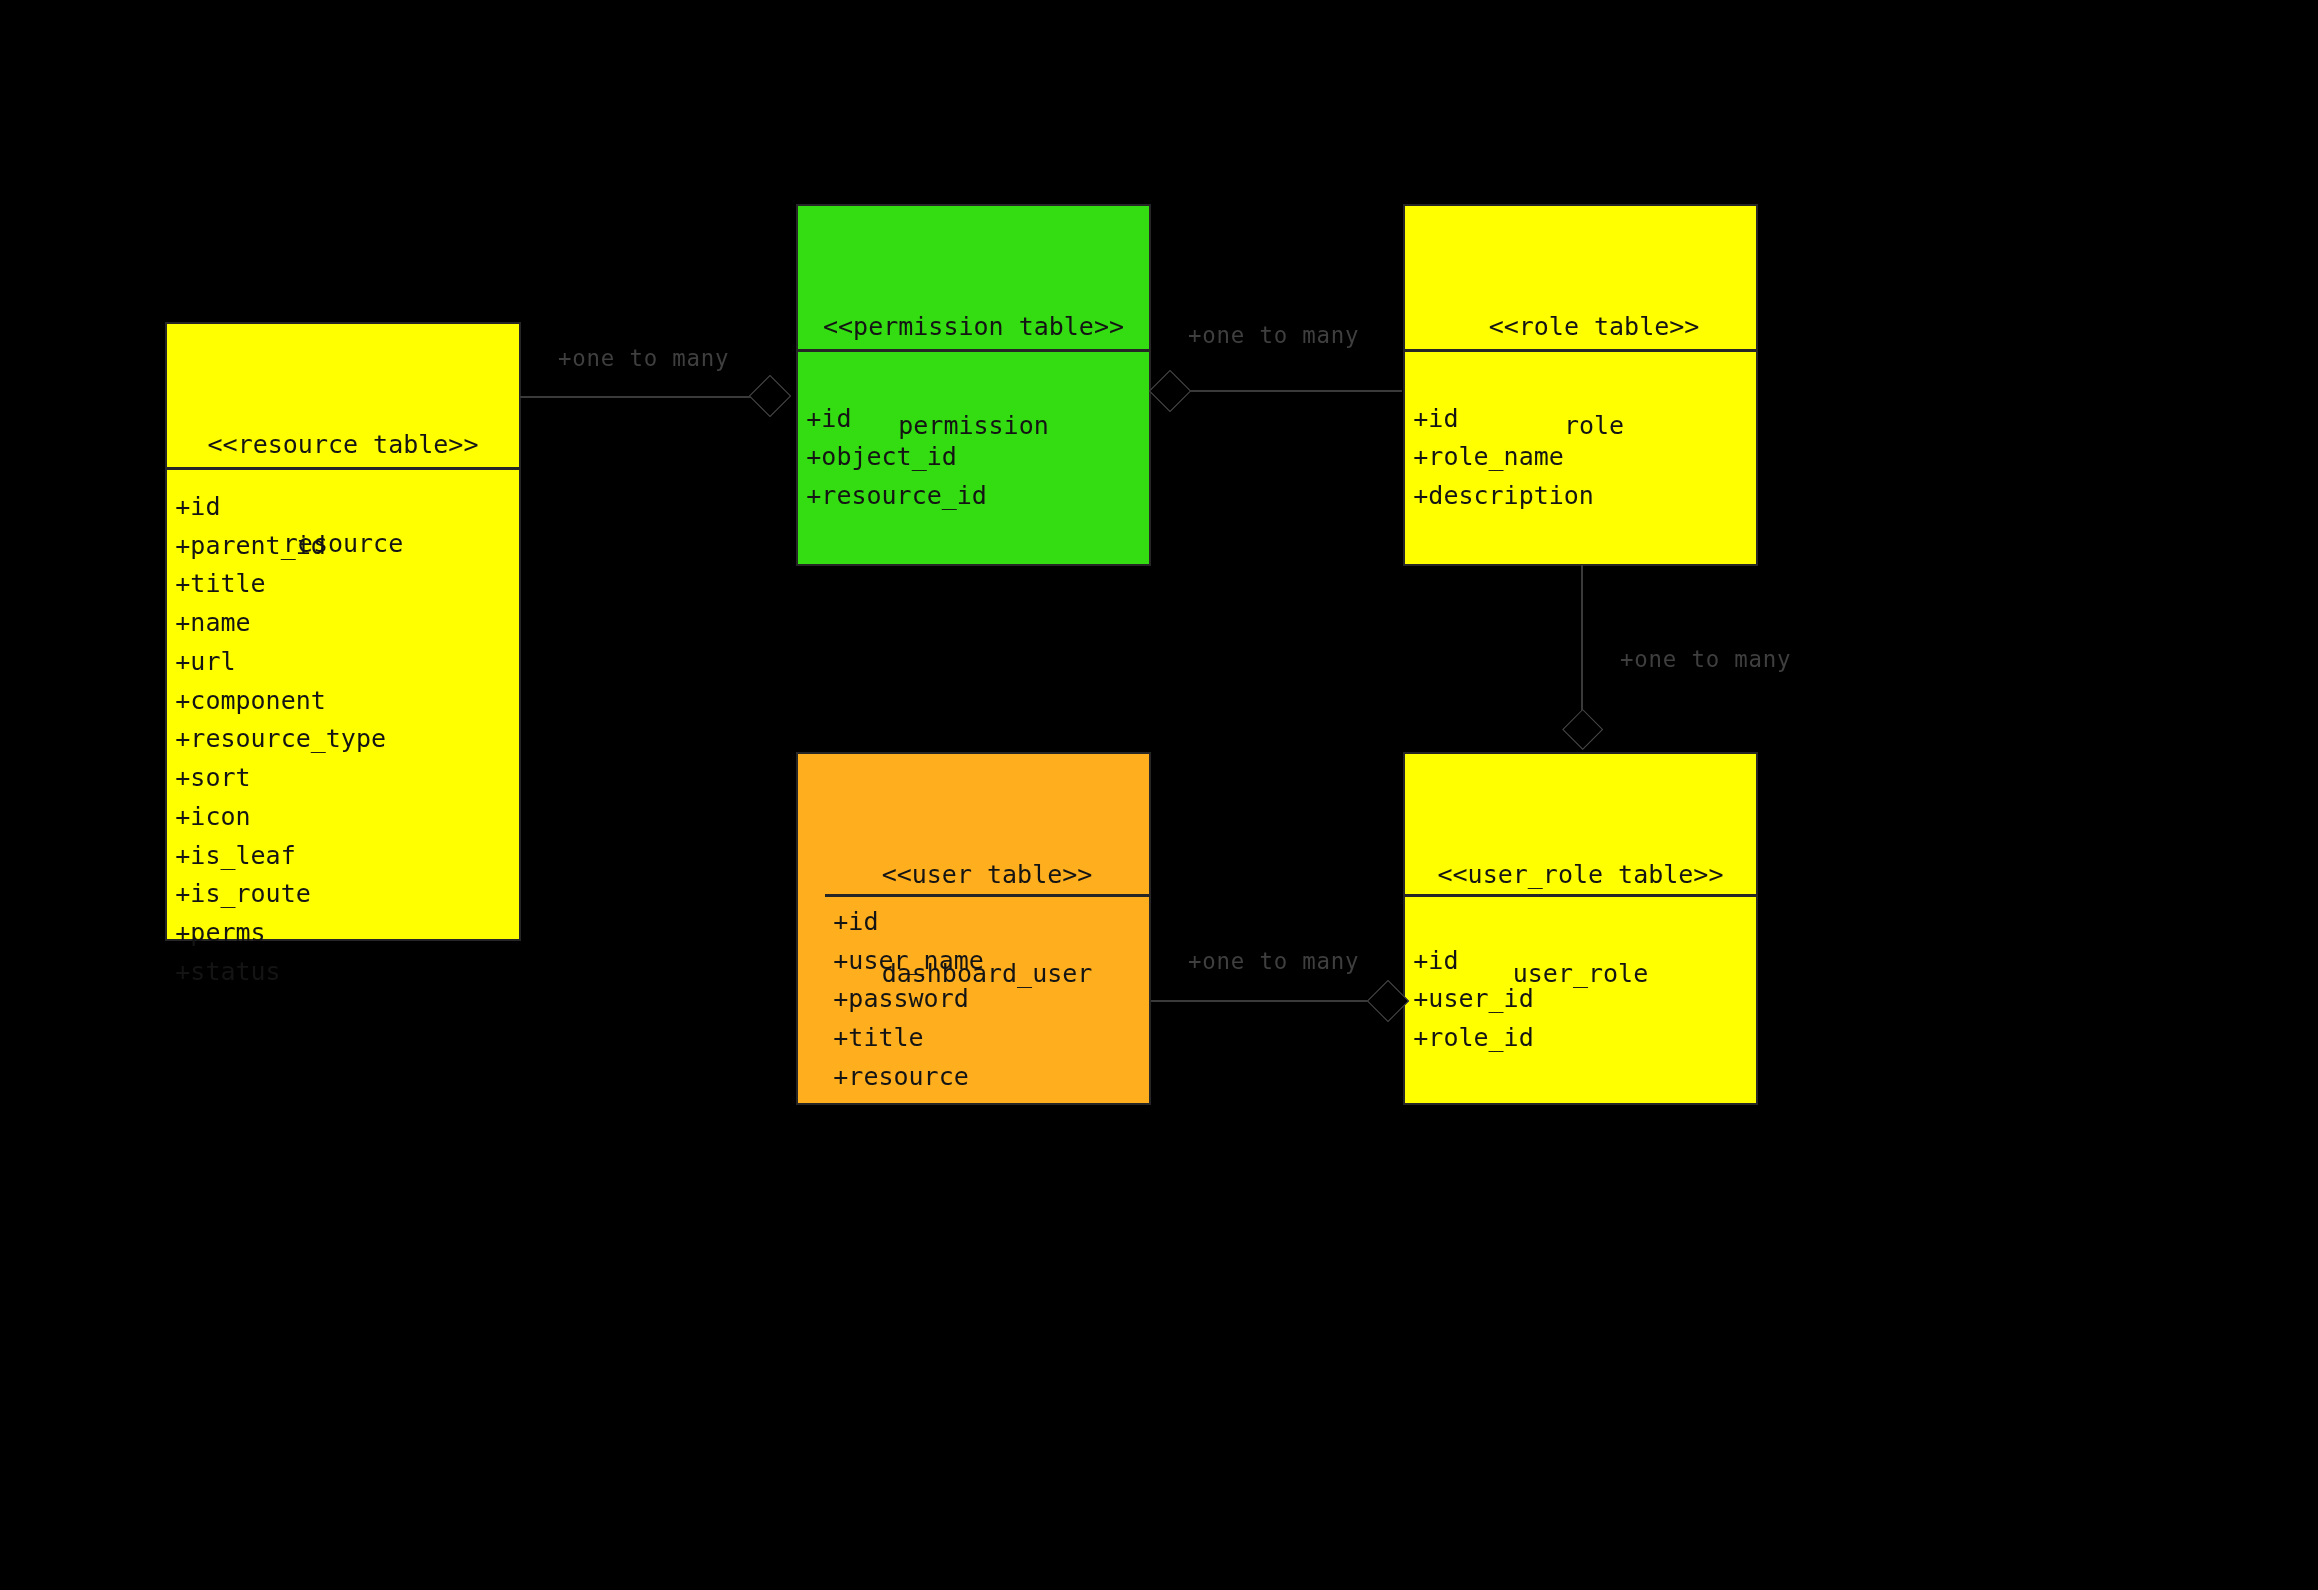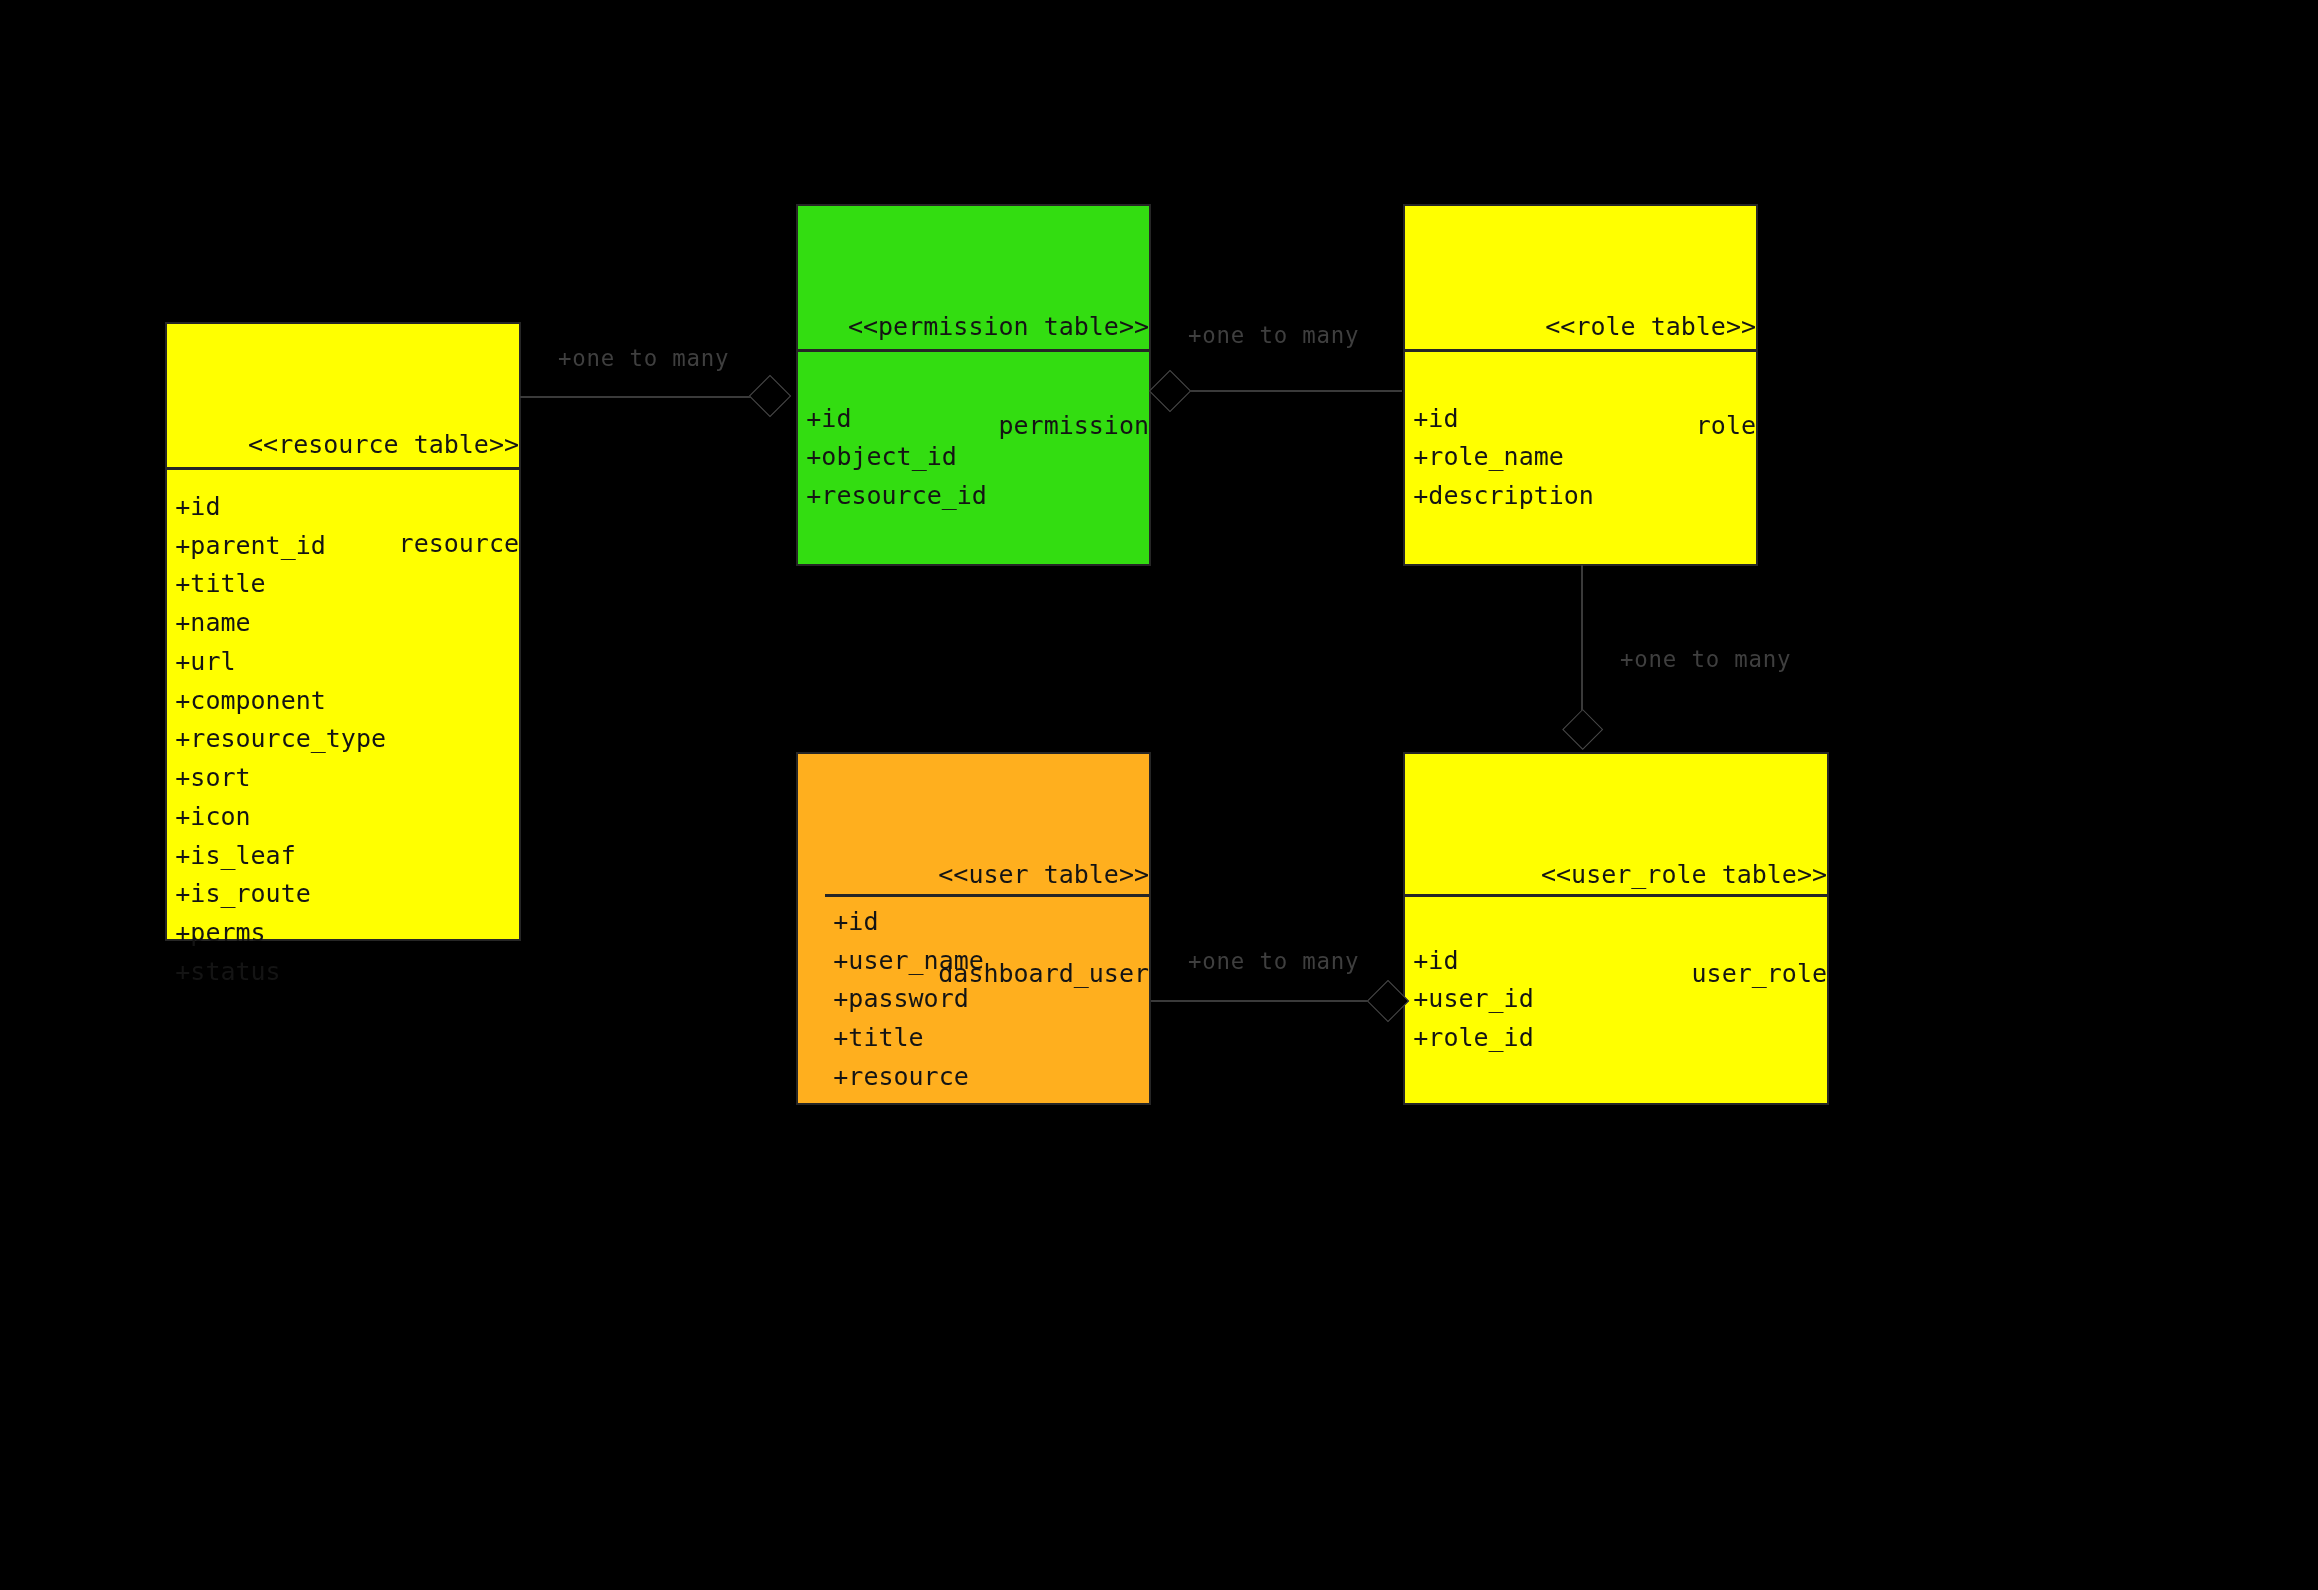--- a/index.html
+++ b/index.html
@@ -20,21 +20,21 @@
   .uml-class {
     position: absolute;
     box-sizing: border-box;
     border: 2.5px solid #262626;
     display: flex;
     flex-direction: column;
     color: #141414;
   }
   .uml-header {
     box-sizing: border-box;
-    text-align: right;
+    text-align: center;
     padding-top: 37px;
     line-height: 1.33;
     font-size: 25px;
     white-space: pre;
   }
   .uml-divider {
     height: 2.5px;
     background: #262626;
     width: 100%;
     flex: none;
@@ -141,21 +141,21 @@
     <div class="uml-divider"></div>
     <div class="uml-attrs">
       <span class="attr-row">+id</span>
       <span class="attr-row">+user_name</span>
       <span class="attr-row">+password</span>
       <span class="attr-row">+title</span>
       <span class="attr-row">+resource</span>
     </div>
   </div>
 
-  <div class="uml-class" style="left:1403px; top:752px; width:426px; height:353px; background:#FFFF00;">
+  <div class="uml-class" style="left:1403px; top:752px; width:355px; height:353px; background:#FFFF00;">
     <div class="uml-header" style="height:140px;">
       <div>&lt;&lt;user_role table&gt;&gt;</div>
       <div>user_role</div>
     </div>
     <div class="uml-divider"></div>
     <div class="uml-attrs">
       <span class="attr-row">+id</span>
       <span class="attr-row">+user_id</span>
       <span class="attr-row">+role_id</span>
     </div>

